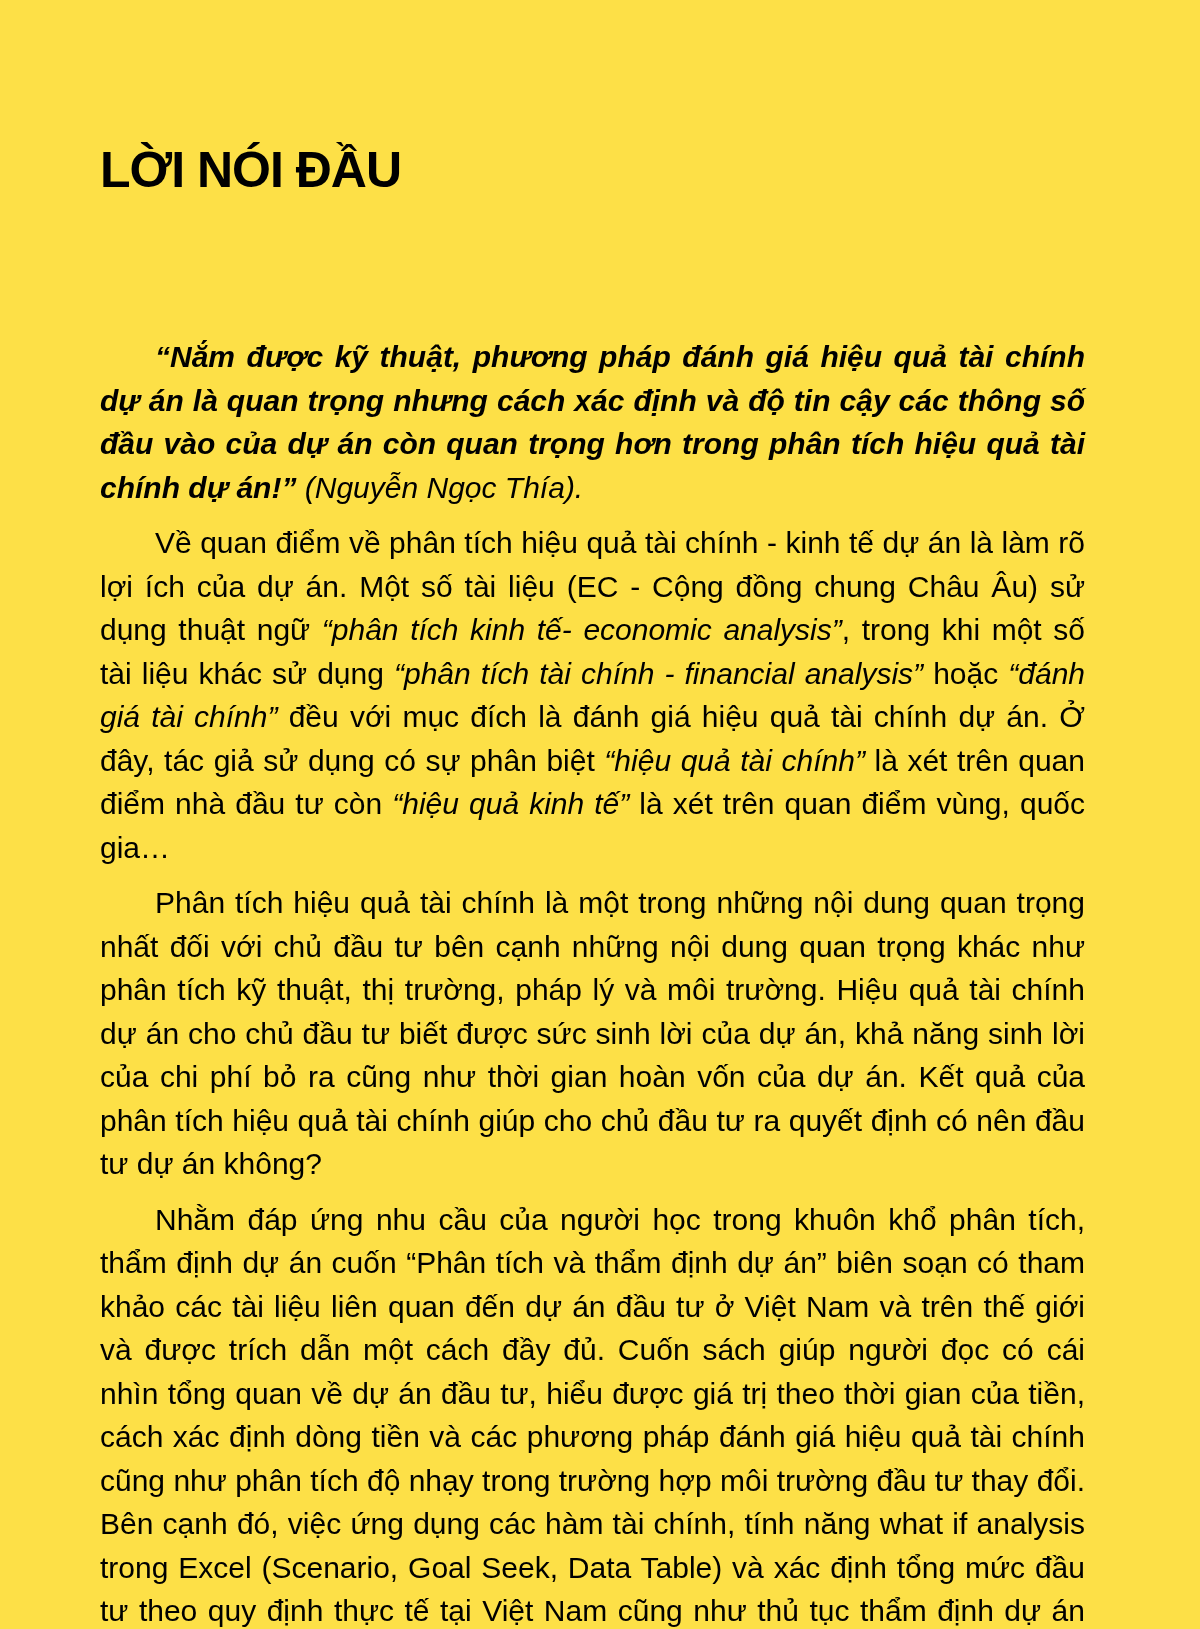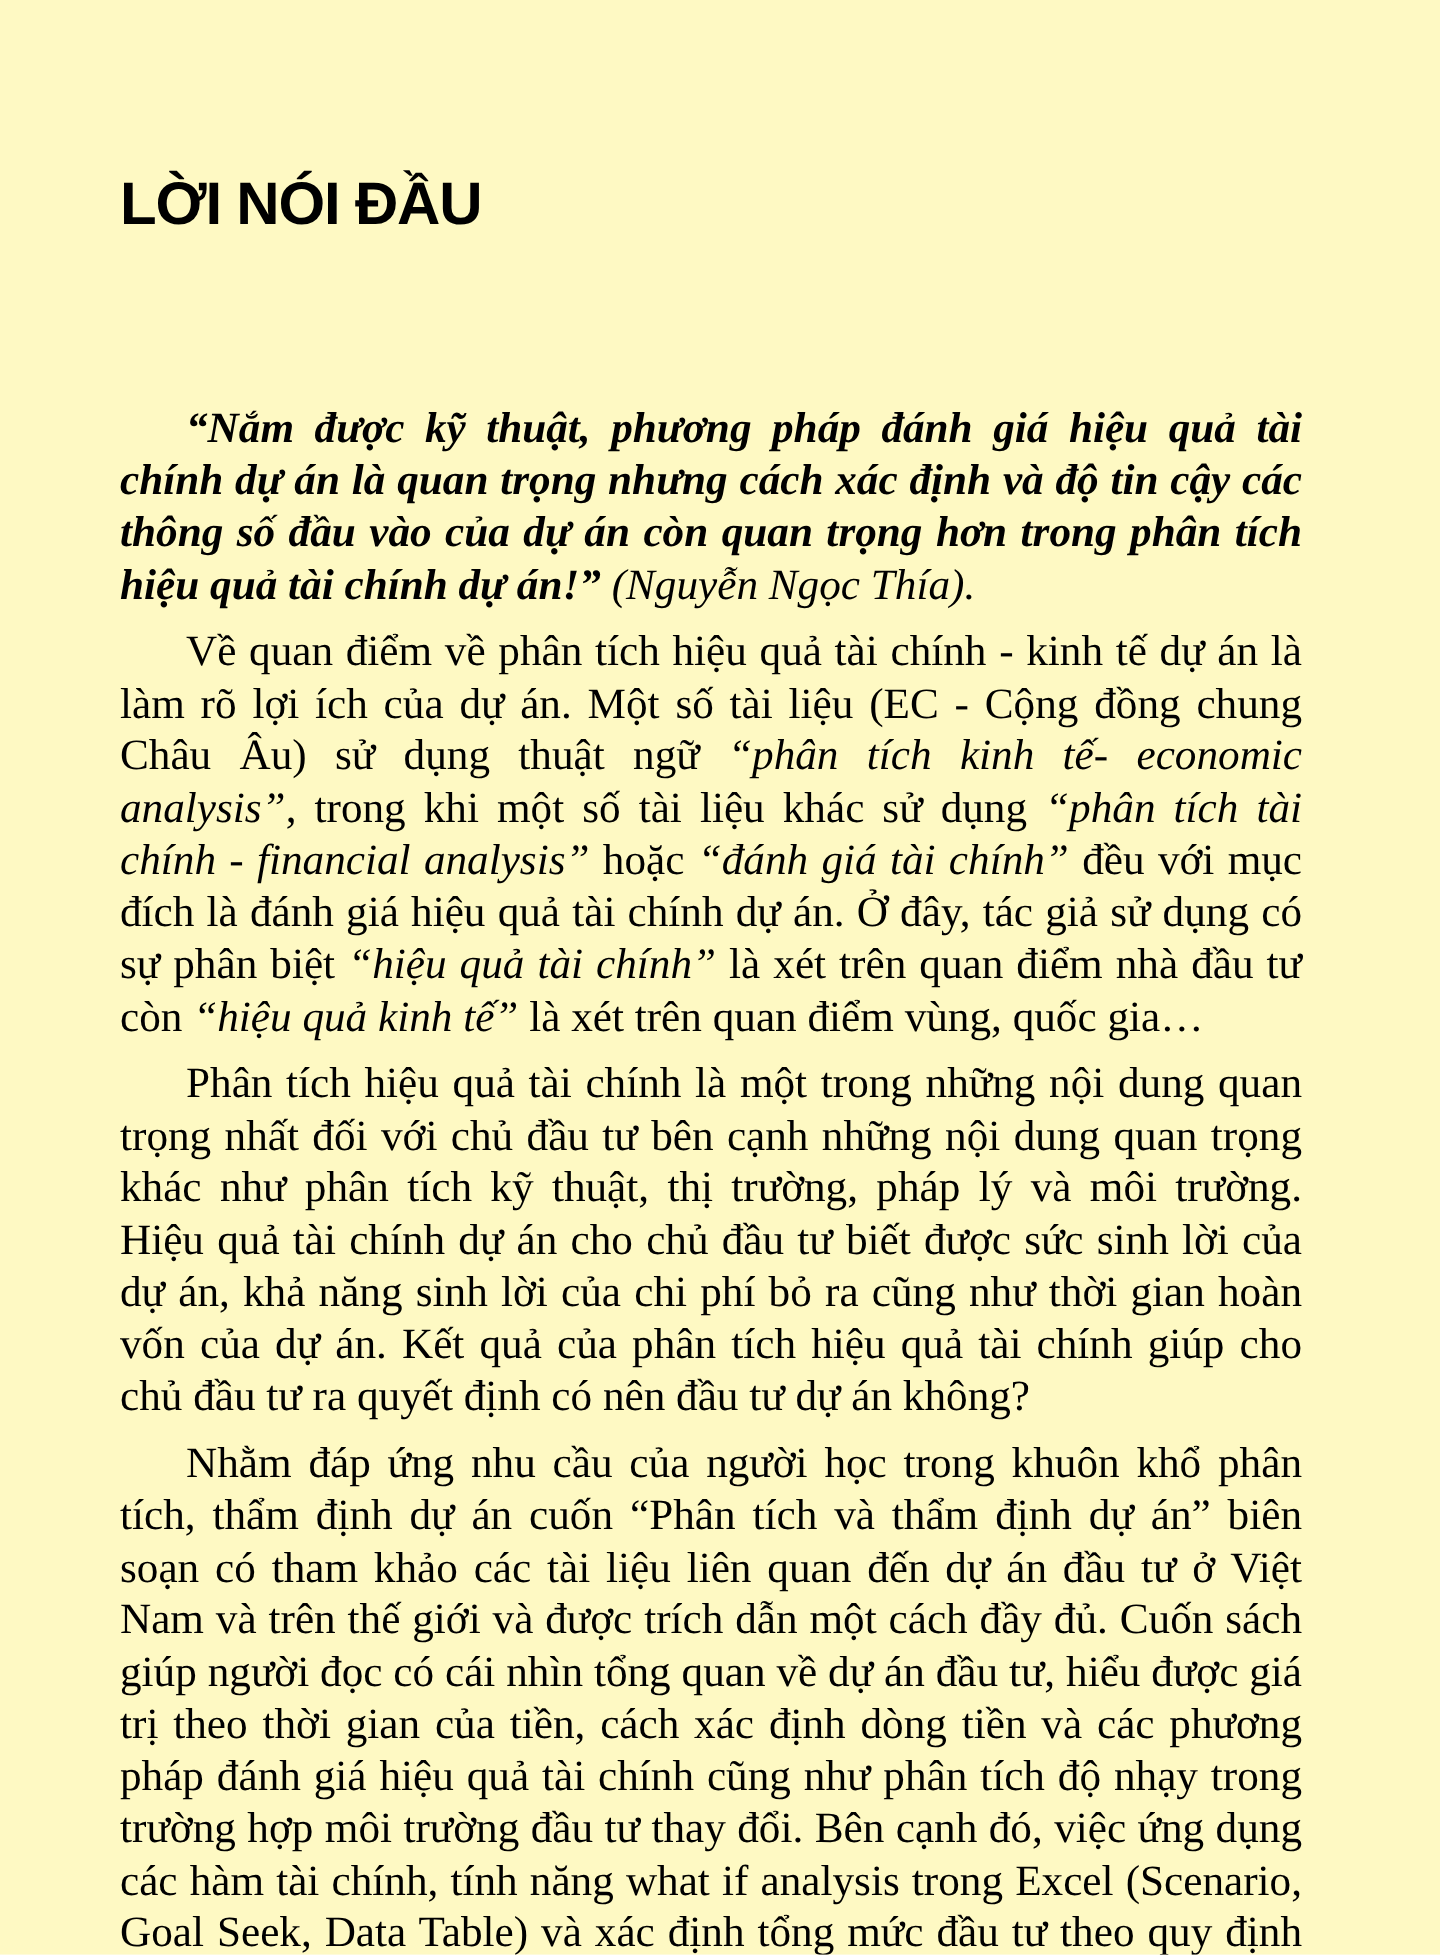--- a/index.html
+++ b/index.html
@@ -4,38 +4,38 @@
 <style>
   html, body {
     margin: 0;
     padding: 0;
     background: #ffffff;
   }
   .page {
     position: relative;
     width: 1200px;
     height: 1629px;
-    background: #fef9c3;
+    background: #fde047;
     color: #000000;
     overflow: hidden;
     box-sizing: border-box;
     padding: 145px 115px 0 100px;
   }
   .doc-title {
     margin: 0 0 140px 0;
     font-family: "Liberation Sans", "DejaVu Sans", sans-serif;
     font-weight: 700;
     font-size: 50px;
     line-height: 50px;
     letter-spacing: -1px;
     color: #000000;
   }
   .doc-body p.para {
-    font-family: Liberation Serif, serif;
-    font-size: 36px;
+    font-family: Liberation Sans, sans-serif;
+    font-size: 30px;
     line-height: 43.5px;
     text-align: justify;
     text-indent: 55px;
     margin: 0 0 12px 0;
     color: #000000;
   }
   .doc-body p.para span.regular {
     font-style: normal;
     font-weight: normal;
   }

